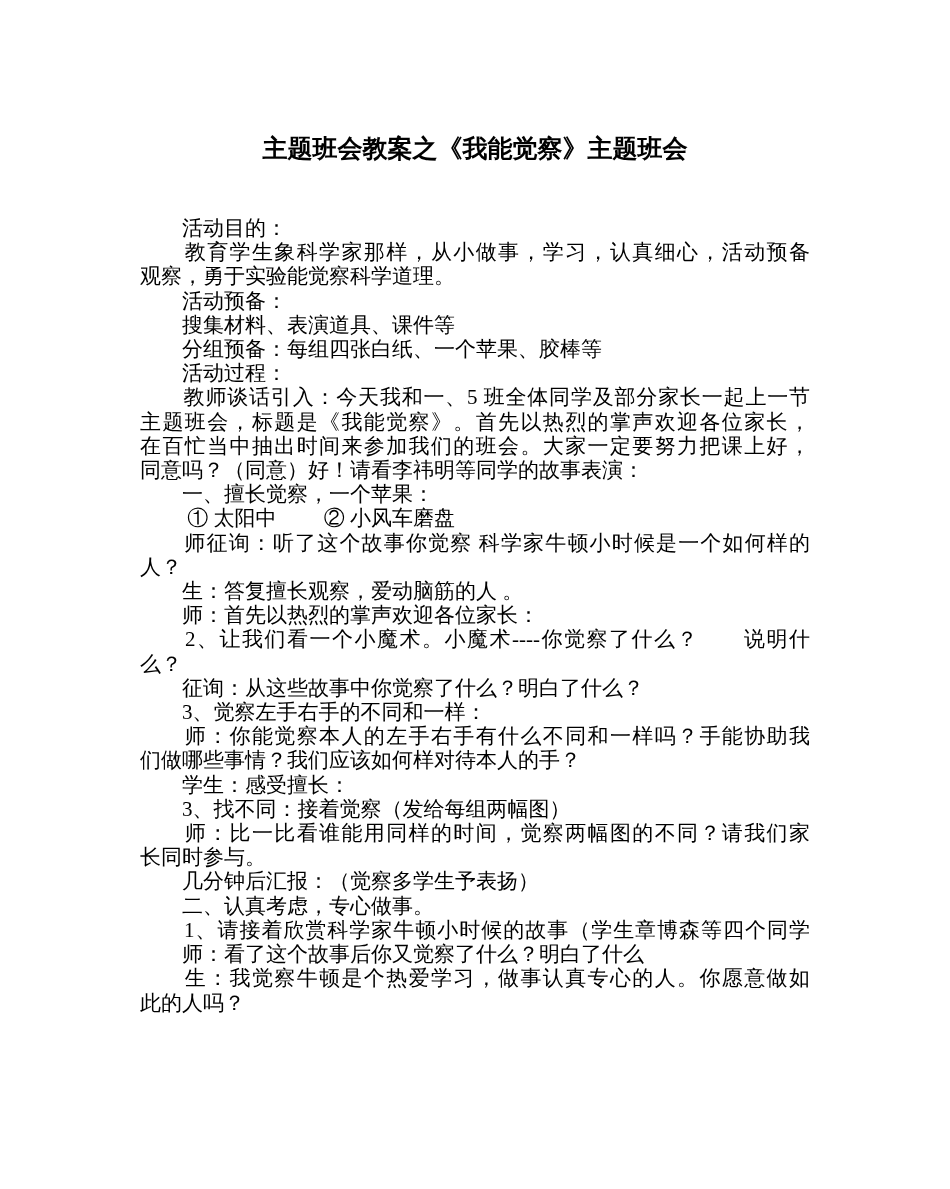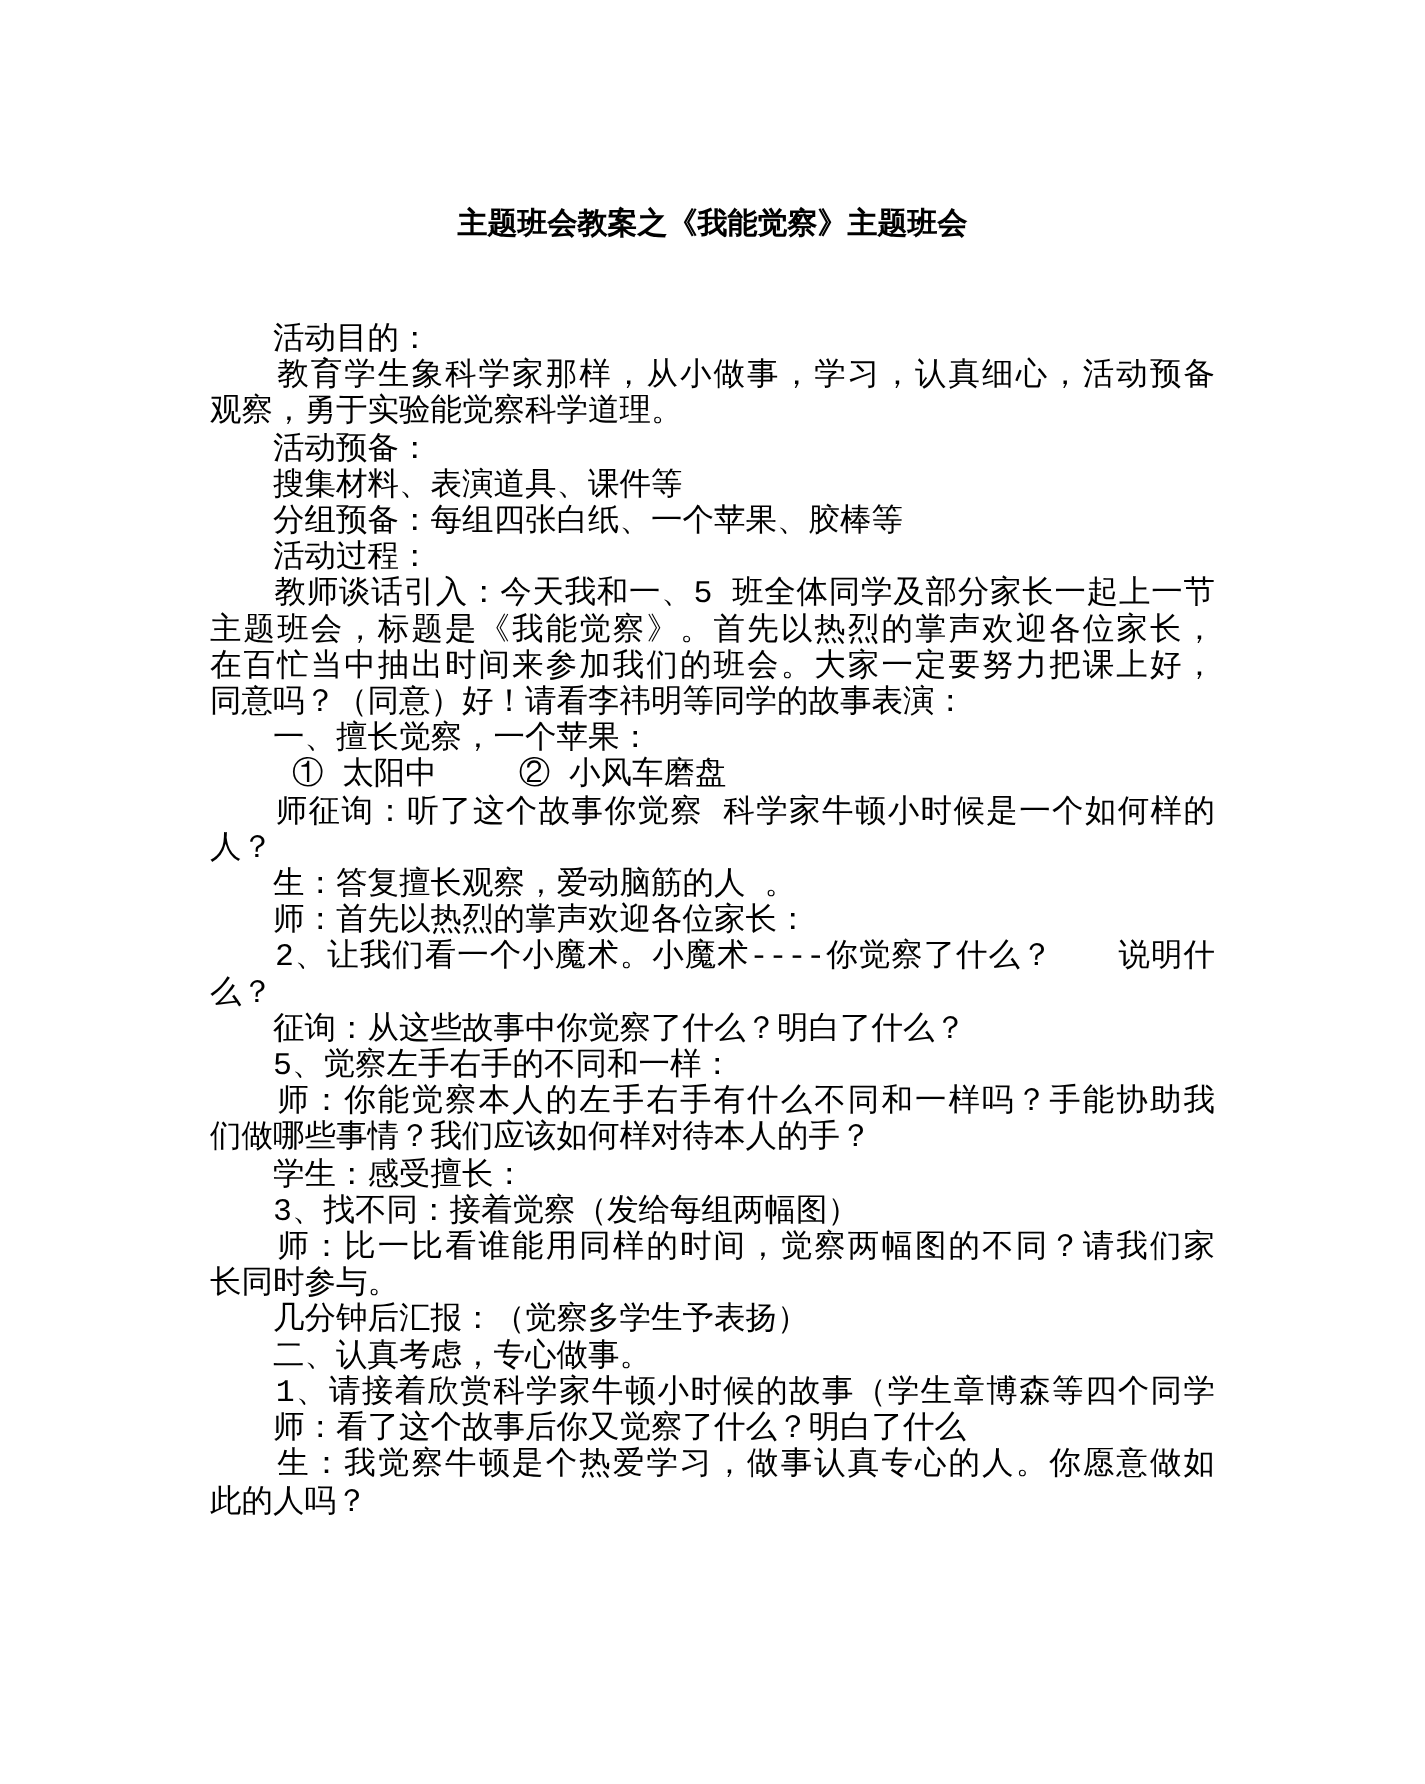--- a/index.html
+++ b/index.html
@@ -17,38 +17,37 @@
     color: #000000;
     font-family: "Liberation Serif", "DejaVu Serif", serif;
   }
   .doc-title {
     position: absolute;
     top: 131px;
     left: 0;
     width: 950px;
     margin: 0;
     text-align: center;
-    font-size: 20px;
+    font-size: 25px;
     line-height: 36px;
     font-weight: bold;
     letter-spacing: 0px;
   }
   .doc-body {
     position: absolute;
     top: 216px;
     left: 140px;
     width: 670px;
     font-size: 21px;
     line-height: 24.2px;
   }
   .doc-line {
     white-space: pre-wrap;
     min-height: 24.2px;
     text-align: left;
-    font-family: Liberation Mono, monospace;
   }
   .doc-line.full {
     text-align: justify;
     text-align-last: justify;
   }
 </style>
 </head>
 <body>
 
 <div class="page">
@@ -67,21 +66,21 @@
       <div class="doc-line">同意吗？（同意）好！请看李祎明等同学的故事表演：</div>
       <div class="doc-line">　　一、擅长觉察，一个苹果：</div>
       <div class="doc-line">　　 ① 太阳中　　 ② 小风车磨盘</div>
       <div class="doc-line full">　　师征询：听了这个故事你觉察 科学家牛顿小时候是一个如何样的</div>
       <div class="doc-line">人？</div>
       <div class="doc-line">　　生：答复擅长观察，爱动脑筋的人 。</div>
       <div class="doc-line">　　师：首先以热烈的掌声欢迎各位家长：</div>
       <div class="doc-line full">　　2、让我们看一个小魔术。小魔术----你觉察了什么？　　说明什</div>
       <div class="doc-line">么？</div>
       <div class="doc-line">　　征询：从这些故事中你觉察了什么？明白了什么？</div>
-      <div class="doc-line">　　5、觉察左手右手的不同和一样：</div>
+      <div class="doc-line">　　3、觉察左手右手的不同和一样：</div>
       <div class="doc-line full">　　师：你能觉察本人的左手右手有什么不同和一样吗？手能协助我</div>
       <div class="doc-line">们做哪些事情？我们应该如何样对待本人的手？</div>
       <div class="doc-line">　　学生：感受擅长：</div>
       <div class="doc-line">　　3、找不同：接着觉察（发给每组两幅图）</div>
       <div class="doc-line full">　　师：比一比看谁能用同样的时间，觉察两幅图的不同？请我们家</div>
       <div class="doc-line">长同时参与。</div>
       <div class="doc-line">　　几分钟后汇报：（觉察多学生予表扬）</div>
       <div class="doc-line">　　二、认真考虑，专心做事。</div>
       <div class="doc-line full">　　1、请接着欣赏科学家牛顿小时候的故事（学生章博森等四个同学</div>
       <div class="doc-line">　　师：看了这个故事后你又觉察了什么？明白了什么</div>

